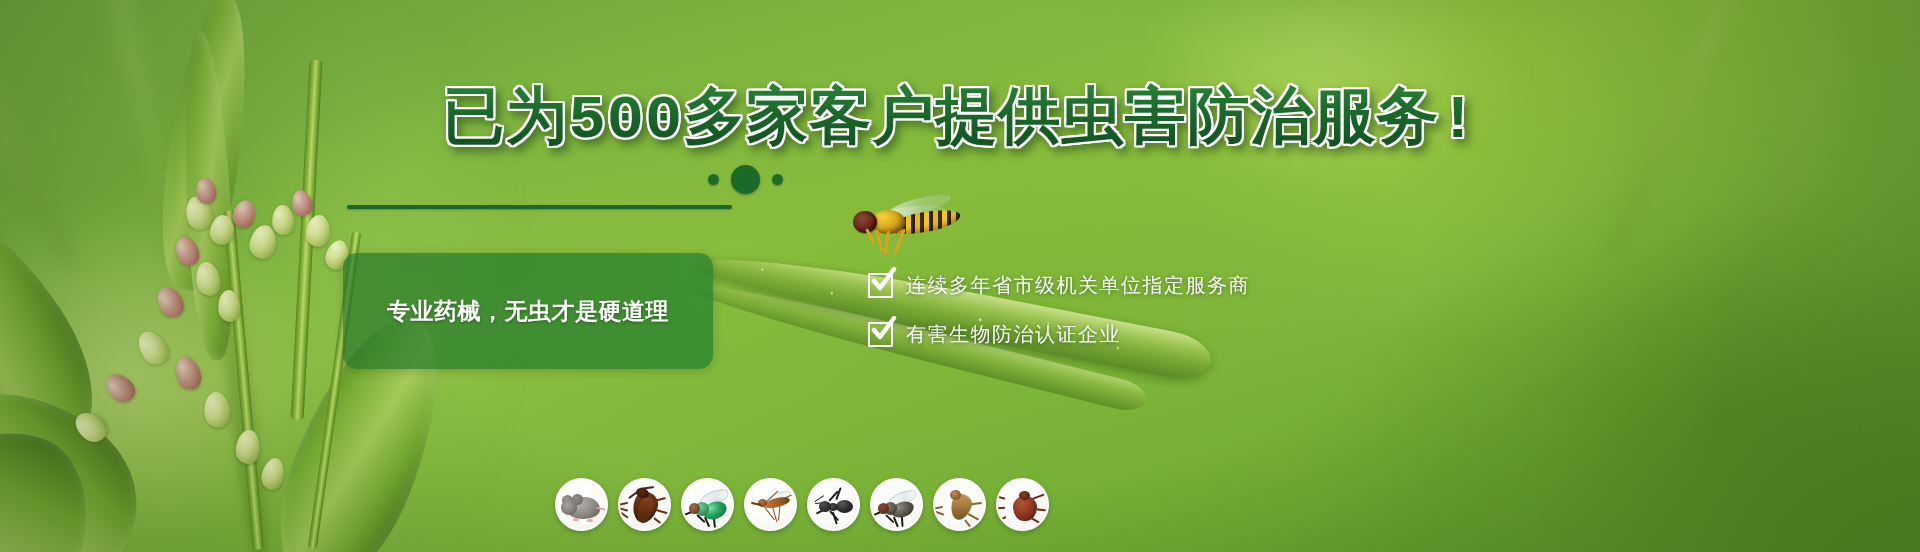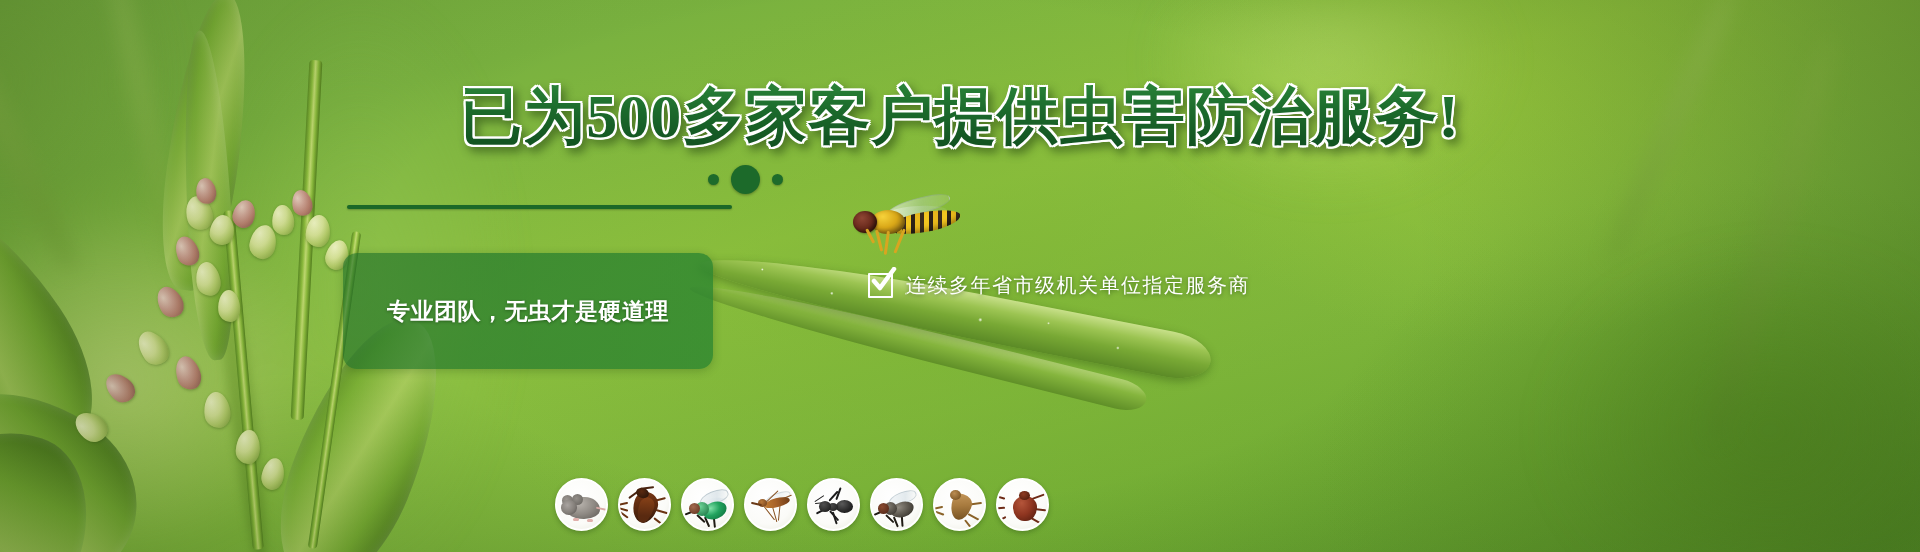--- a/index.html
+++ b/index.html
@@ -162,21 +162,21 @@
     border-radius: 2px;
     transform-origin: top center;
   }
 
   
   .headline {
     position: absolute;
     left: 0; right: 0;
     top: 74px;
     text-align: center;
-    font-family: Liberation Serif, serif;
+    font-family: Liberation Mono, monospace;
     font-size: 62px;
     font-weight: bold;
     letter-spacing: 1px;
     white-space: nowrap;
     color: #1e6b2e;
     background-image: linear-gradient(180deg, #2e8b3c 0%, #1c6b2c 42%, #0f4a1d 100%);
     -webkit-background-clip: text;
     background-clip: text;
     -webkit-text-fill-color: transparent;
     -webkit-text-stroke: 0px;
@@ -440,35 +440,44 @@
   <div class="deco-dots">
     <span class="dot-sm"></span>
     <span class="dot-lg"></span>
     <span class="dot-sm"></span>
   </div>
 
   <div class="deco-rule"></div>
 
   <div class="text-panel"></div>
   <div class="panel-lines">
-    <div class="panel-line l2">专业团队，无虫才是硬道理</div>
+    <div class="panel-line l2">专业药械，无虫才是硬道理</div>
   </div>
 
   <div class="bullets">
 
     <div class="bullet">
       <span class="check-box">
         <span class="frame"></span>
         <svg class="tick" viewBox="0 0 26 26" fill="none" xmlns="http://www.w3.org/2000/svg">
           <path d="M3 14 L9 21 L23 2" stroke="#ffffff" stroke-width="4.5" stroke-linecap="round" stroke-linejoin="round"></path>
         </svg>
       </span>
       <span class="bullet-text">连续多年省市级机关单位指定服务商</span>
     </div>
 
+    <div class="bullet">
+      <span class="check-box">
+        <span class="frame"></span>
+        <svg class="tick" viewBox="0 0 26 26" fill="none" xmlns="http://www.w3.org/2000/svg">
+          <path d="M3 14 L9 21 L23 2" stroke="#ffffff" stroke-width="4.5" stroke-linecap="round" stroke-linejoin="round"></path>
+        </svg>
+      </span>
+      <span class="bullet-text">有害生物防治认证企业</span>
+    </div>
 
   </div>
 
   <div class="pest-row">
 
     <div class="pest">
       <span class="glyph">
         <span class="mouse-body"></span>
         <span class="mouse-ear"></span>
         <span class="mouse-ear2"></span>

